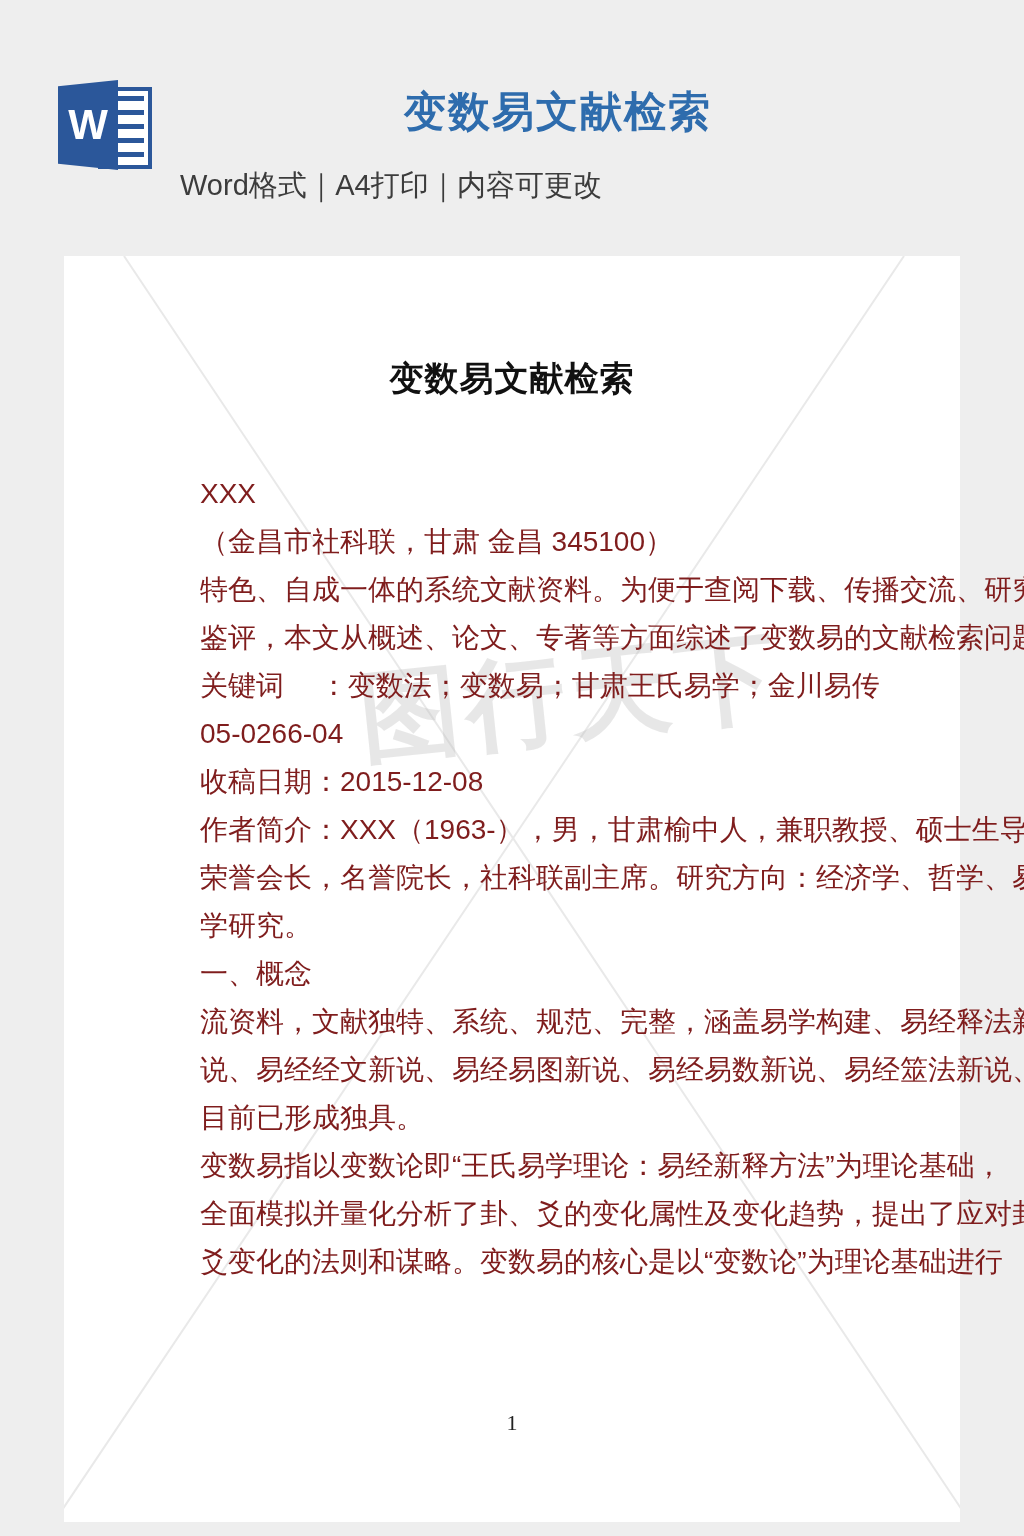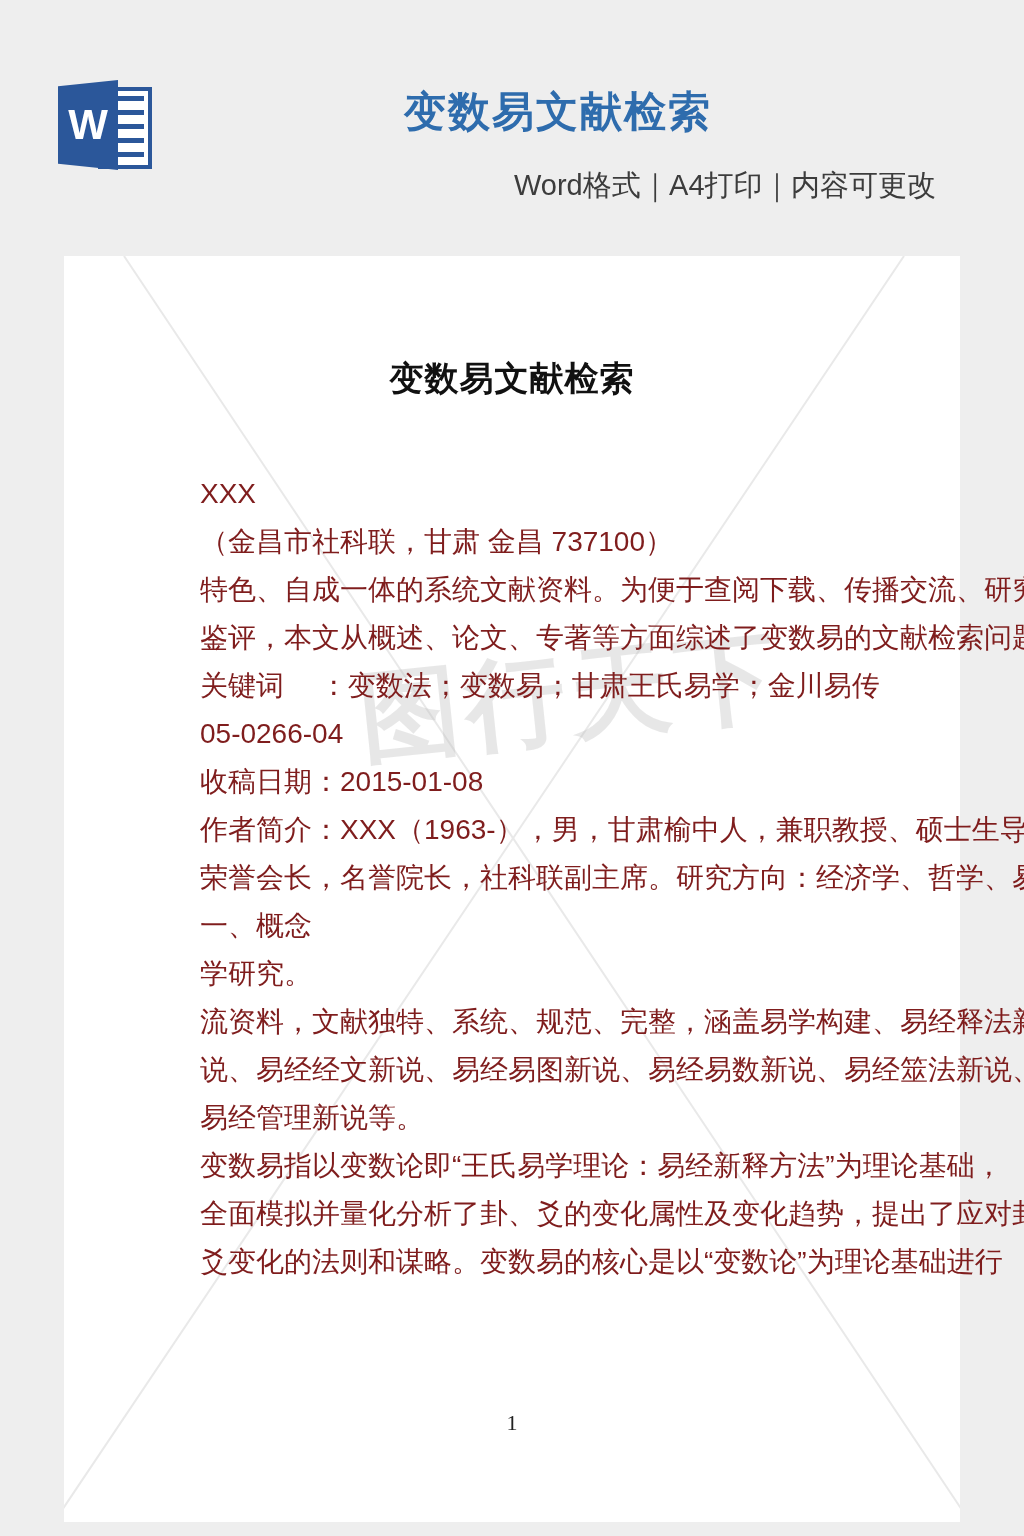--- a/index.html
+++ b/index.html
@@ -29,21 +29,21 @@
     color:#ffffff; font-weight:bold; font-size:42px;
     font-family:"Liberation Sans",sans-serif;
   }
   .header-title {
     position:absolute; left:180px; width:756px; top:84px;
     text-align:center; font-size:42px; font-weight:bold;
     color:#2e6cad; letter-spacing:2px;
   }
   .header-subtitle {
     position:absolute; left:180px; width:756px; top:166px;
-    text-align:right; font-size:29px; color:#3c3c3c;
+    text-align:left; font-size:29px; color:#3c3c3c;
   }
 
   
   .page {
     position:absolute; left:64px; top:256px; width:896px; height:1266px;
     background:#ffffff;
   }
   .page-x { position:absolute; left:0; top:0; z-index:0; }
   .watermark-text {
     position:absolute; left:295px; top:375px; z-index:0;
@@ -91,32 +91,32 @@
   <svg class="page-x" width="896" height="1266">
     <line x1="60" y1="0" x2="906" y2="1266" stroke="#e9e9e9" stroke-width="2"></line>
     <line x1="840" y1="0" x2="-10" y2="1266" stroke="#e9e9e9" stroke-width="2"></line>
   </svg>
   <div class="watermark-text">图行天下</div>
 
   <div class="doc-title">变数易文献检索</div>
 
   <div class="doc-lines">
       <div class="doc-line">XXX</div>
-      <div class="doc-line">（金昌市社科联，甘肃 金昌 737100）</div>
+      <div class="doc-line">（金昌市社科联，甘肃 金昌 345100）</div>
       <div class="doc-line">特色、自成一体的系统文献资料。为便于查阅下载、传播交流、研究</div>
       <div class="doc-line">鉴评，本文从概述、论文、专著等方面综述了变数易的文献检索问题。</div>
       <div class="doc-line">关键词　 ：变数法；变数易；甘肃王氏易学；金川易传</div>
       <div class="doc-line">05-0266-04</div>
-      <div class="doc-line">收稿日期：2015-01-08</div>
+      <div class="doc-line">收稿日期：2015-12-08</div>
       <div class="doc-line">作者简介：XXX（1963-），男，甘肃榆中人，兼职教授、硕士生导师，</div>
       <div class="doc-line">荣誉会长，名誉院长，社科联副主席。研究方向：经济学、哲学、易</div>
+      <div class="doc-line">学研究。</div>
       <div class="doc-line">一、概念</div>
-      <div class="doc-line">学研究。</div>
       <div class="doc-line">流资料，文献独特、系统、规范、完整，涵盖易学构建、易经释法新</div>
       <div class="doc-line">说、易经经文新说、易经易图新说、易经易数新说、易经筮法新说、</div>
-      <div class="doc-line">易经管理新说等。</div>
+      <div class="doc-line">目前已形成独具。</div>
       <div class="doc-line">变数易指以变数论即“王氏易学理论：易经新释方法”为理论基础，</div>
       <div class="doc-line">全面模拟并量化分析了卦、爻的变化属性及变化趋势，提出了应对卦、</div>
       <div class="doc-line">爻变化的法则和谋略。变数易的核心是以“变数论”为理论基础进行</div>
     </div>
 
   <div class="page-number">1</div>
 </div>
 
 </body></html>

